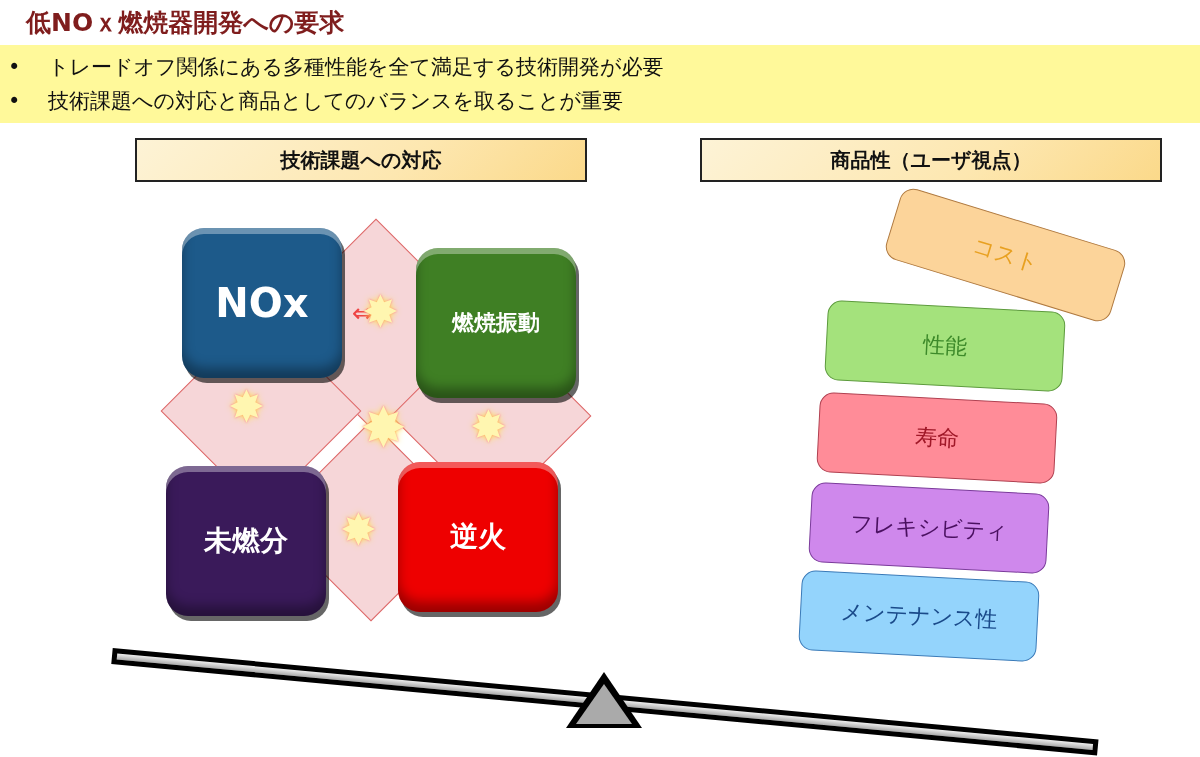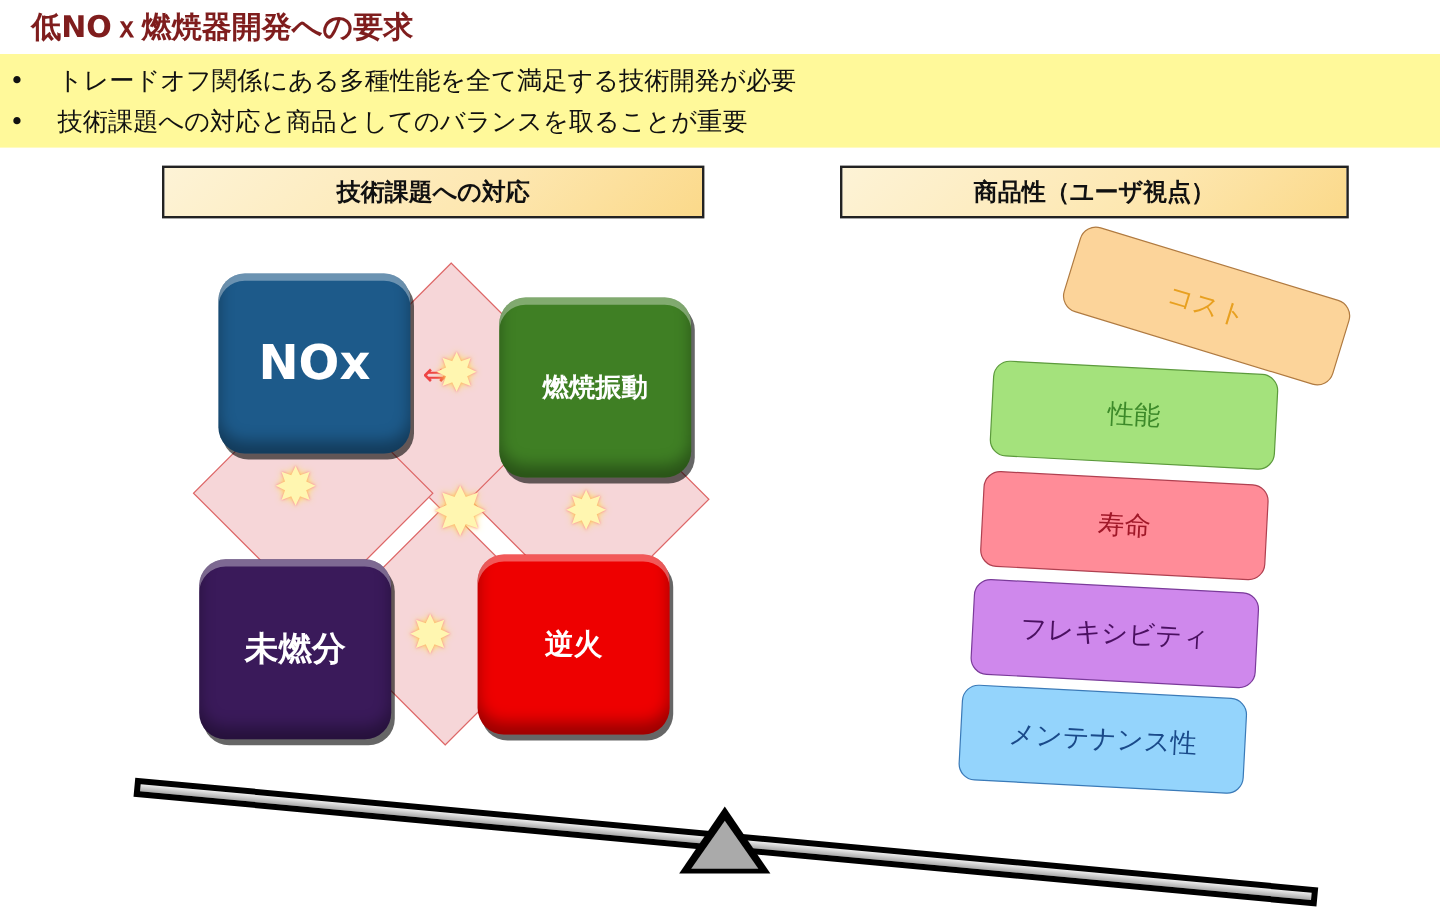--- a/index.html
+++ b/index.html
@@ -35,38 +35,38 @@
 <div class="band">
   <div class="bullet" style="top:42px">
     <span class="dot">•</span><span>技術課題への対応と商品としてのバランスを取ることが重要</span>
   </div>
   <div class="bullet" style="top:8px">
     <span class="dot">•</span><span>トレードオフ関係にある多種性能を全て満足する技術開発が必要</span>
   </div>
 </div>
 
 <div class="hdr" style="left:135px;top:138px;width:452px;">技術課題への対応</div>
-<div class="hdr" style="left:700px;top:138px;width:424px;">商品性（ユーザ視点）</div>
+<div class="hdr" style="left:700px;top:138px;width:462px;">商品性（ユーザ視点）</div>
 
 <div>
   <div class="diamond" style="left:300px;top:250px;width:150px;height:150px;"></div>
   <div class="diamond" style="left:190px;top:340px;width:140px;height:140px;"></div>
   <div class="diamond" style="left:420px;top:345px;width:140px;height:140px;"></div>
   <div class="diamond" style="left:300px;top:450px;width:140px;height:140px;"></div>
 
   <div class="tile" style="left:182px;top:228px;background:#1d5a8a;font-size:40px;">
       <span>NOx</span>
     </div>
   <div class="tile" style="left:416px;top:248px;background:#3f7f24;font-size:22px;">
       <span>燃焼振動</span>
     </div>
   <div class="tile" style="left:166px;top:442px;background:#3a1a5a;font-size:28px;margin-top:24px;">
       <span>未燃分</span>
     </div>
-  <div class="tile" style="left:398px;top:462px;background:#ee0000;font-size:24px;">
+  <div class="tile" style="left:398px;top:462px;background:#ee0000;font-size:28px;">
       <span>逆火</span>
     </div>
 
   <div class="arrow" style="left:352px;top:300px;">⇔</div>
   <div class="burst" style="left:362px;top:290px;">✸</div>
   <div class="burst" style="left:228px;top:385px;">✸</div>
   <div class="burst" style="left:360px;top:400px;font-size:56px;">✸</div>
   <div class="burst" style="left:470px;top:405px;">✸</div>
   <div class="burst" style="left:340px;top:508px;">✸</div>
 </div>

